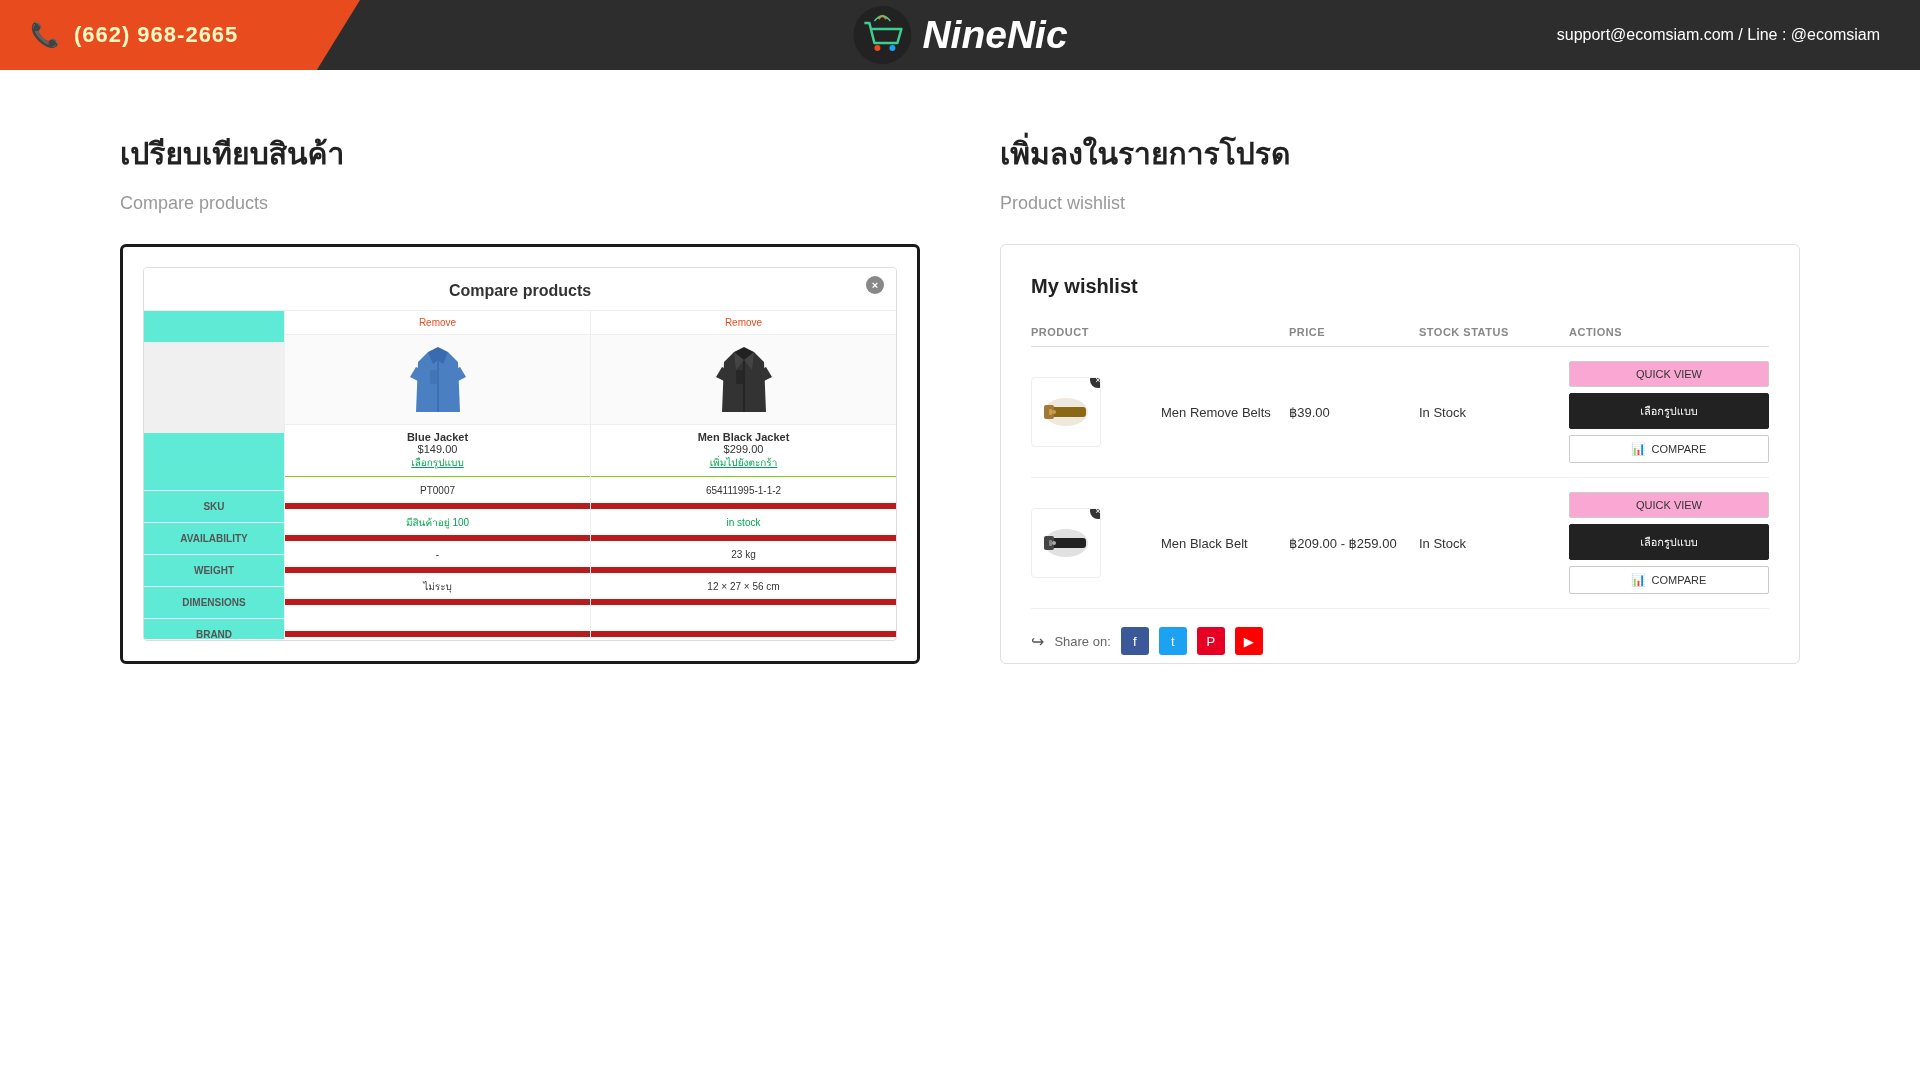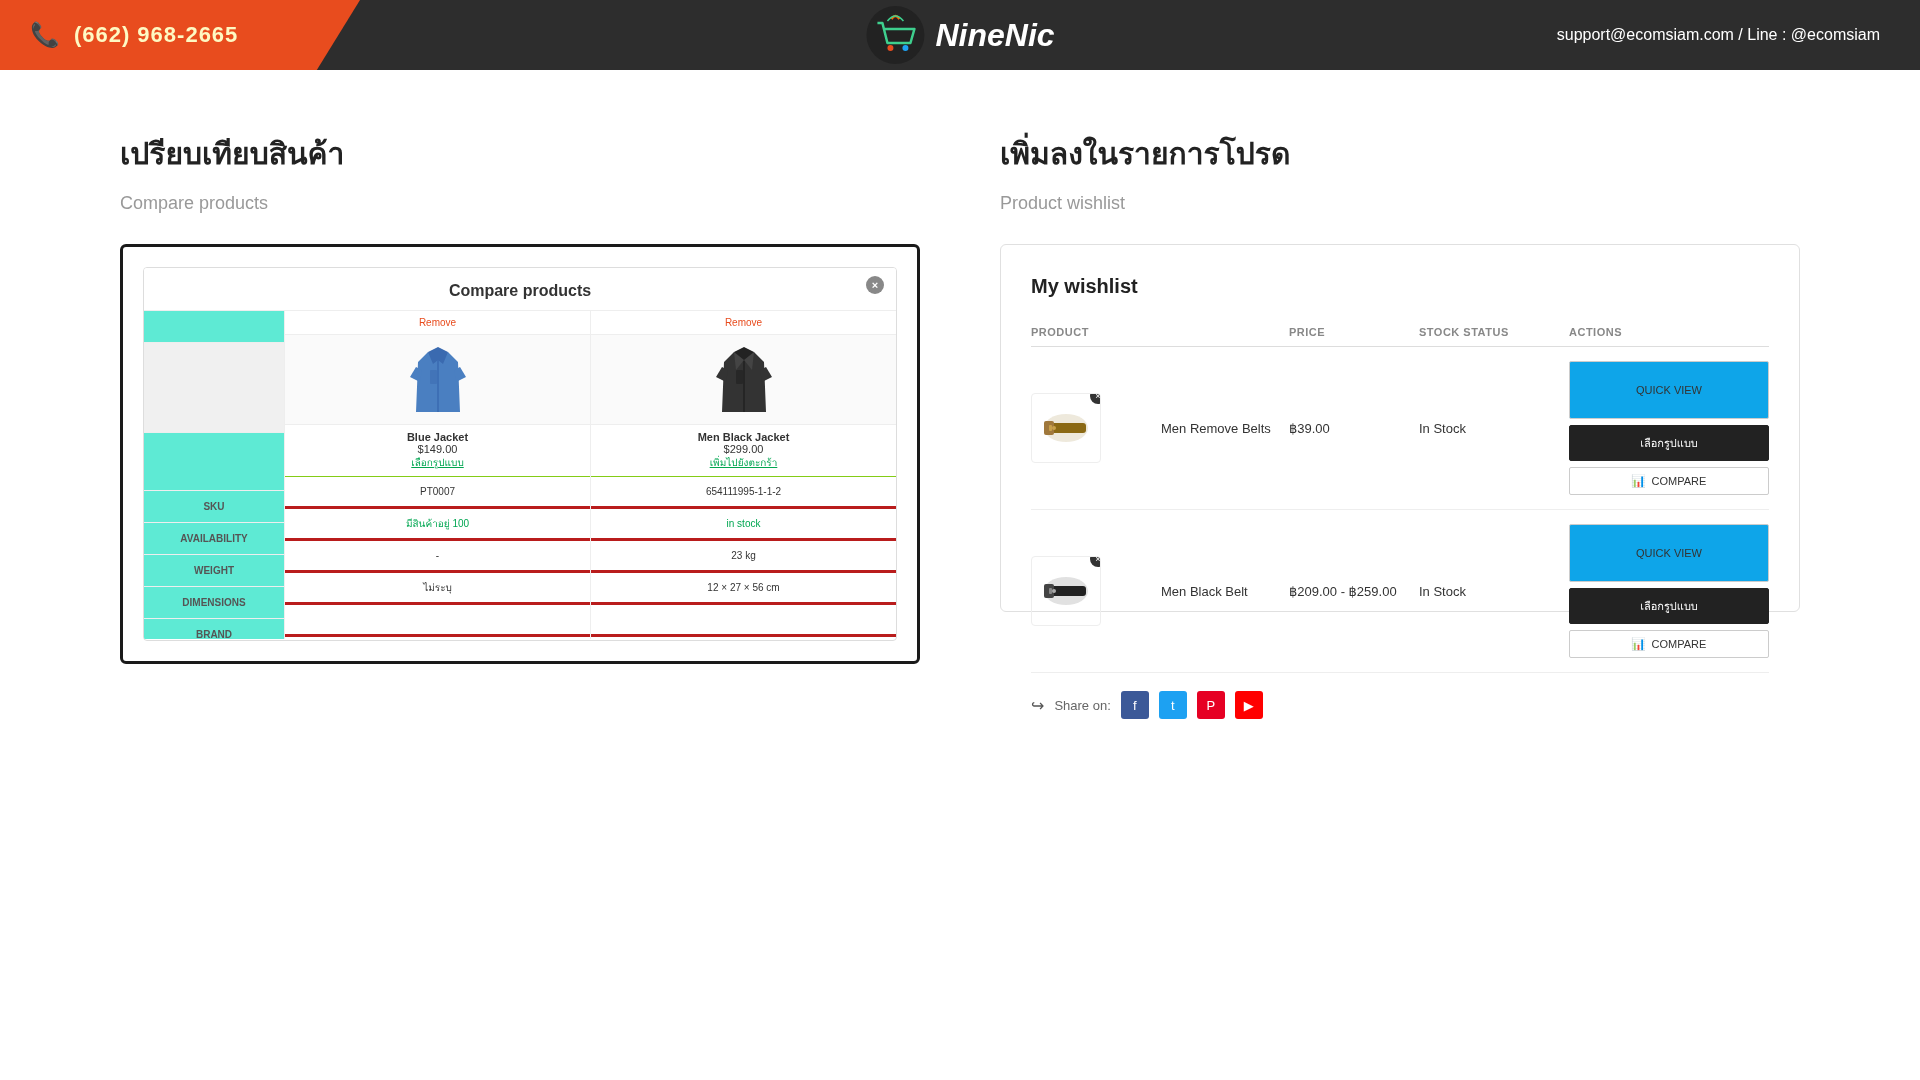--- a/index.html
+++ b/index.html
@@ -42,21 +42,21 @@
       display: flex;
       align-items: center;
       gap: 10px;
     }
     .logo-icon {
       width: 60px;
       height: 60px;
     }
     .logo-text {
       color: #fff;
-      font-size: 32px;
+      font-size: 39px;
       font-weight: bold;
     }
     .header-contact {
       color: #fff;
       font-size: 16px;
       padding-right: 40px;
     }
 
     
     .main-content {
@@ -184,38 +184,38 @@
       color: #555;
       text-transform: uppercase;
       text-align: center;
       height: 32px;
       display: flex;
       align-items: center;
       justify-content: center;
     }
     .compare-value-row {
       padding: 7px 10px;
-      border-bottom: 3px solid #b91c1c;
+      border-bottom: 6px solid #b91c1c;
       font-size: 10px;
       color: #333;
       text-align: left;
       height: 32px;
       display: flex;
       align-items: center;
       justify-content: center;
     }
     .in-stock-green { color: #00a651; font-size: 10px; }
 
     
     .wishlist-card {
       border: 1px solid #e0e0e0;
       border-radius: 6px;
       background: #fff;
       padding: 30px 30px 30px 30px;
-      height: 368px;
+      height: 420px;
     }
     .wishlist-title {
       font-size: 20px;
       font-weight: bold;
       color: #222;
       margin-bottom: 20px;
     }
     .wishlist-table-header {
       display: grid;
       grid-template-columns: 120px 1fr 130px 150px 200px;
@@ -262,23 +262,23 @@
     }
     .product-name-cell { font-size: 13px; color: #333; padding-left: 10px; }
     .price-cell { font-size: 13px; color: #333; }
     .status-cell { font-size: 13px; color: #333; }
     .actions-cell {
       display: flex;
       flex-direction: column;
       gap: 6px;
     }
     .btn-quick-view {
-      background: #0ea5e9;
+      background: #f9a8d4;
       border: 1px solid #ccc;
-      padding: 22px 14px;
+      padding: 6px 14px;
       font-size: 11px;
       color: #333;
       cursor: pointer;
       border-radius: 2px;
       text-align: center;
     }
     .btn-add-cart {
       background: #222;
       border: 1px solid #222;
       padding: 8px 14px;

